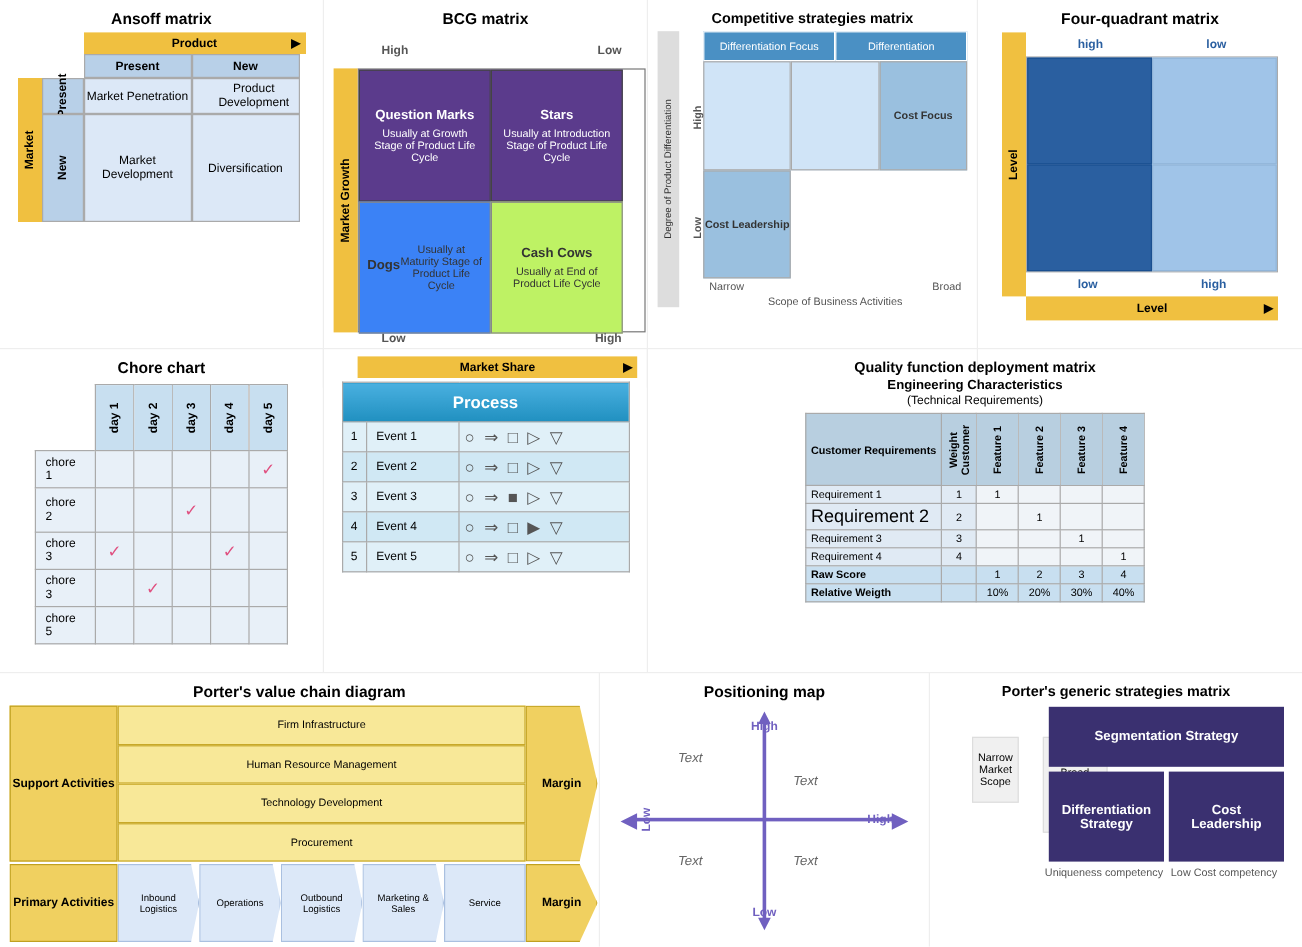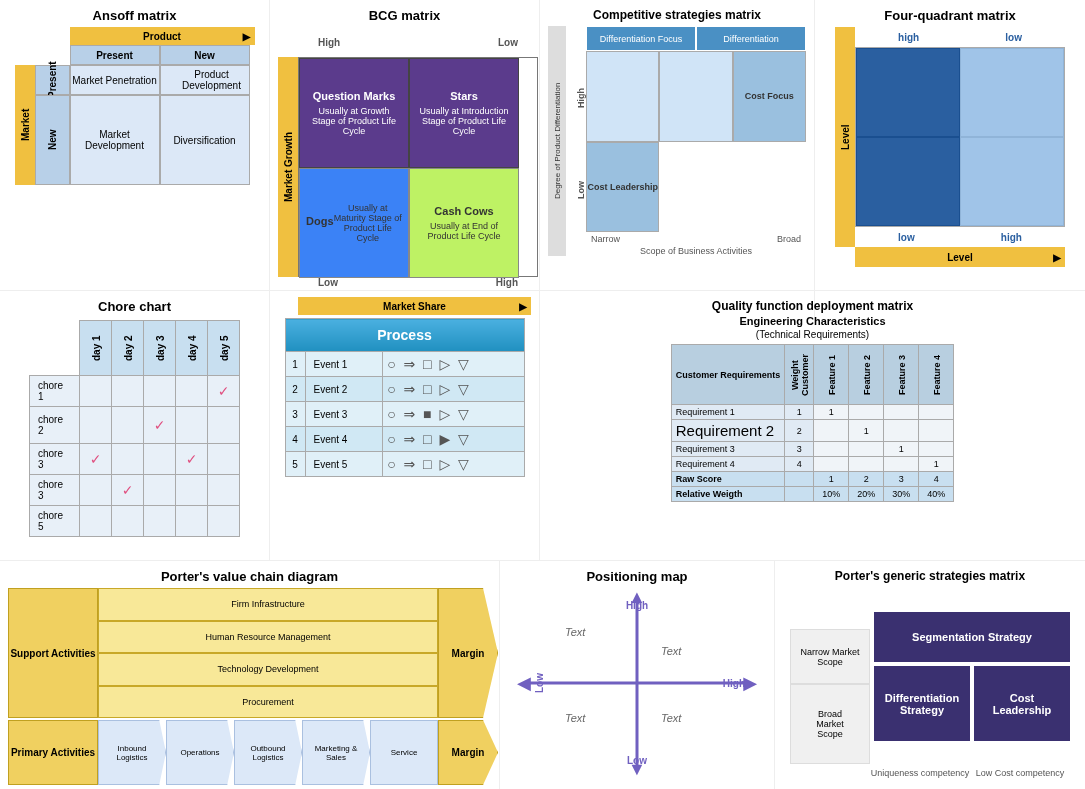--- a/index.html
+++ b/index.html
@@ -379,21 +379,21 @@
         <div style="position:absolute; top:65%; left:60%; font-size:11px; color:#666; font-style:italic;">Text</div>
         <div style="position:absolute; top:65%; left:20%; font-size:11px; color:#666; font-style:italic;">Text</div>
       </div>
     </div>
 
     <div style="padding:8px; border-top:1px solid #eee;">
       <div style="text-align:center; font-size:12px; font-weight:bold; margin-bottom:6px;">Porter's generic strategies matrix</div>
       <div style="width:280px; margin:0 auto;">
         <div style="display:grid; grid-template-columns:80px 1fr; gap:4px; align-items:center;">
 
-          <div style="display:flex; flex-direction:column; gap:0;">
+          <div style="display:flex; flex-direction:row; gap:20px;">
             <div style="height:40px;"></div>
             <div style="background:#f0f0f0; border:1px solid #ddd; padding:8px 4px; font-size:9px; text-align:center; height:55px; display:flex; align-items:center; justify-content:center;">Narrow Market Scope</div>
             <div style="background:#f0f0f0; border:1px solid #ddd; padding:8px 12px; font-size:9px; text-align:center; height:80px; display:flex; align-items:center; justify-content:center;">Broad Market Scope</div>
           </div>
 
           <div>
 
             <div style="background:#3a3070; color:#fff; text-align:center; padding:10px; font-size:11px; font-weight:bold; margin-bottom:4px; height:50px; display:flex; align-items:center; justify-content:center;">Segmentation Strategy</div>
 
             <div style="display:grid; grid-template-columns:1fr 1fr; gap:4px;">

